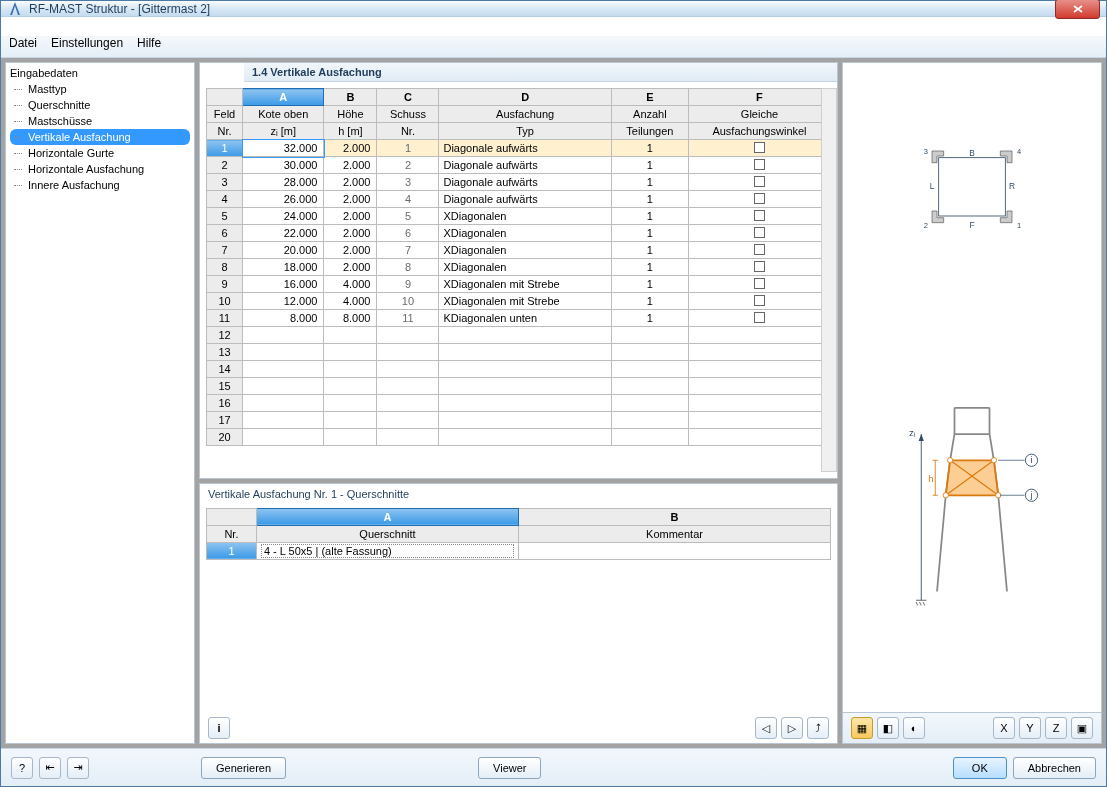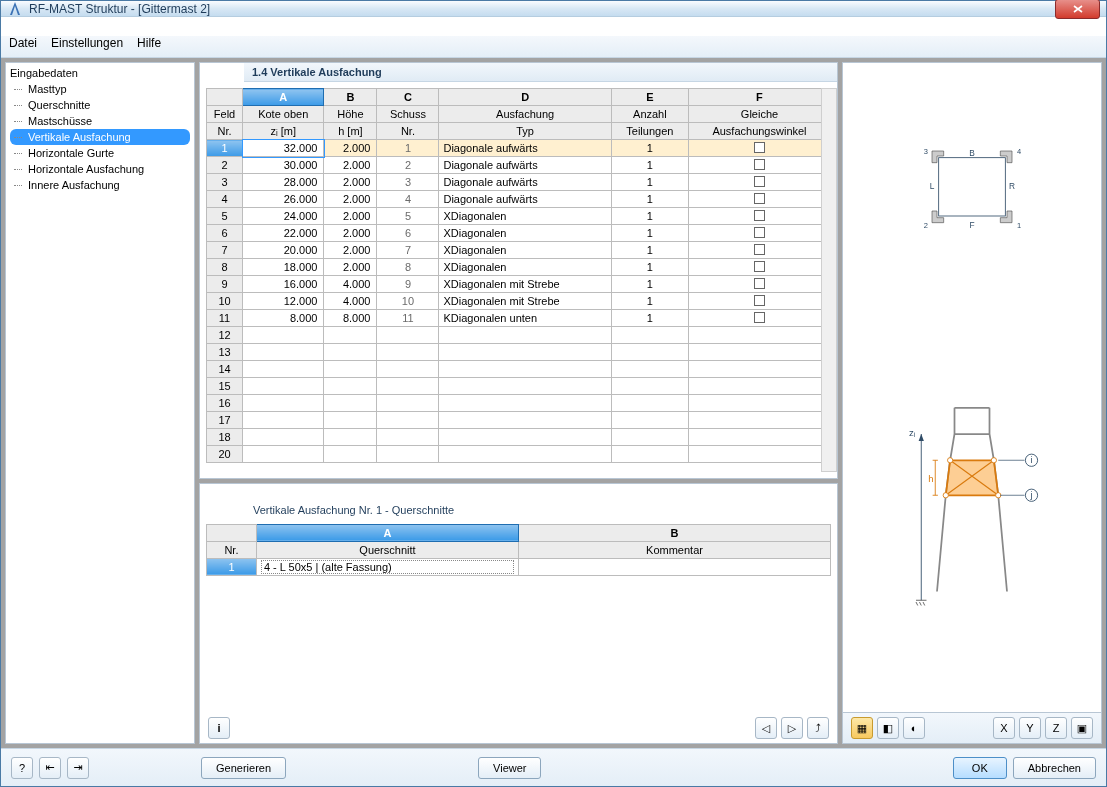--- a/index.html
+++ b/index.html
@@ -34,21 +34,21 @@
 table.grid td.rownum { background: #ececec; text-align: center; width: 36px; }
 table.grid td.rownum.sel { background: linear-gradient(to bottom,#8fc4f0,#3b9ae8); color:#fff;}
 table.grid td.num { text-align: right; padding-right: 6px; }
 table.grid td.ctr { text-align: center; color: #6b6b6b; }
 table.grid td.chk { text-align: center; }
 table.grid tr.selrow td { background: #fff0d0; }
 table.grid tr.selrow td.selcell { background: #fff; outline: 1px solid #3399ff; }
 .chkbox { display:inline-block; width:11px;height:11px;border:1px solid #666;background:#fff;}
 .scroll-stub { position:absolute; right:0; top:6px; bottom:6px; width:16px; background:#f0f0f0; border:1px solid #cfcfcf;}
 
-.sub-title { font-size: 11px; color: #1f3c5a; padding: 20px 8px 2px; margin-left: 45px; }
+.sub-title { font-size: 11px; color: #1f3c5a; padding: 4px 8px 2px; }
 .editcell { font-family: inherit; border:1px dotted #888; padding:0 2px; display:block;}
 
 .icon-row { display:flex; align-items:center; padding:4px 8px; gap:4px;}
 .icon-row .spacer { flex:1;}
 .small-btn { width:22px;height:22px;border:1px solid #a7b7c6;border-radius:3px;background:linear-gradient(to bottom,#fff,#e4eef7);display:flex;align-items:center;justify-content:center;font-size:11px;cursor:pointer;}
 .small-btn.sel { background: linear-gradient(to bottom,#fde8a8,#f7c95f); border-color:#c89b2f;}
 
 .rightpane { width: 260px; display:flex; flex-direction:column;}
 .graphic { flex:1; background:#fff; border:1px solid #b8c6d4; display:flex; flex-direction:column; align-items:center; justify-content:space-around; padding:12px;}
 .g-square { position:relative; width:120px; height:100px;}
@@ -270,29 +270,20 @@
                   <td class="rownum">16</td>
                   <td></td>
                   <td></td>
                   <td></td>
                   <td></td>
                   <td></td>
                   <td></td>
                 </tr>
                 <tr>
                   <td class="rownum">17</td>
-                  <td></td>
-                  <td></td>
-                  <td></td>
-                  <td></td>
-                  <td></td>
-                  <td></td>
-                </tr>
-                <tr>
-                  <td class="rownum">18</td>
                   <td></td>
                   <td></td>
                   <td></td>
                   <td></td>
                   <td></td>
                   <td></td>
                 </tr>
                 <tr>
                   <td class="rownum">20</td>
                   <td></td>

